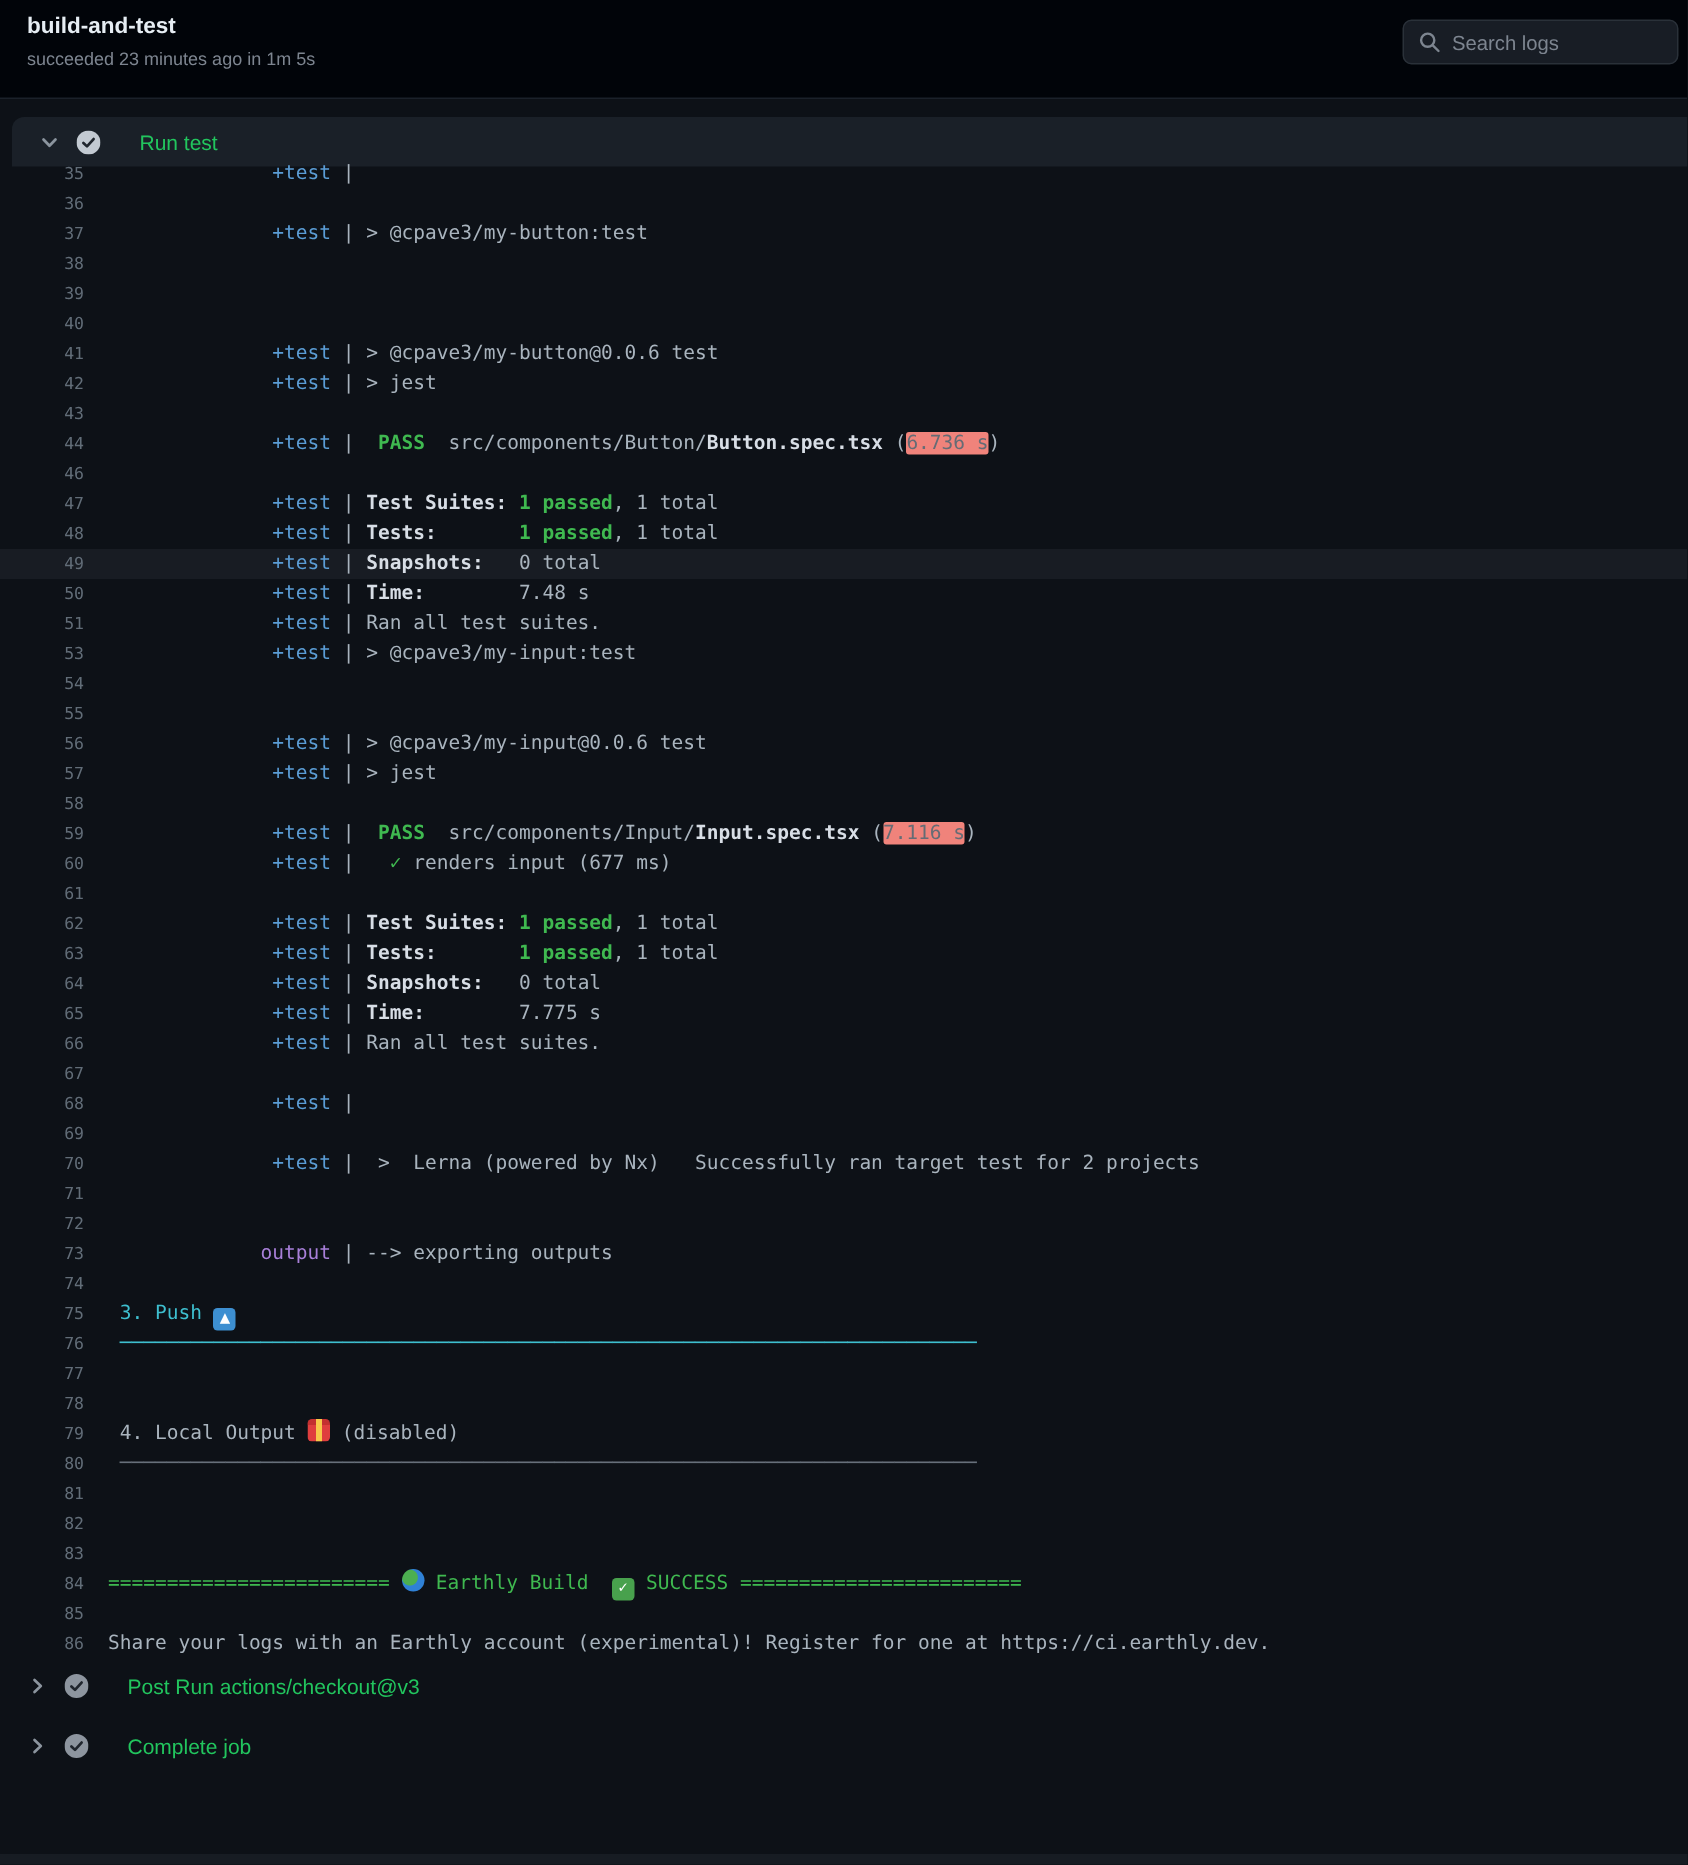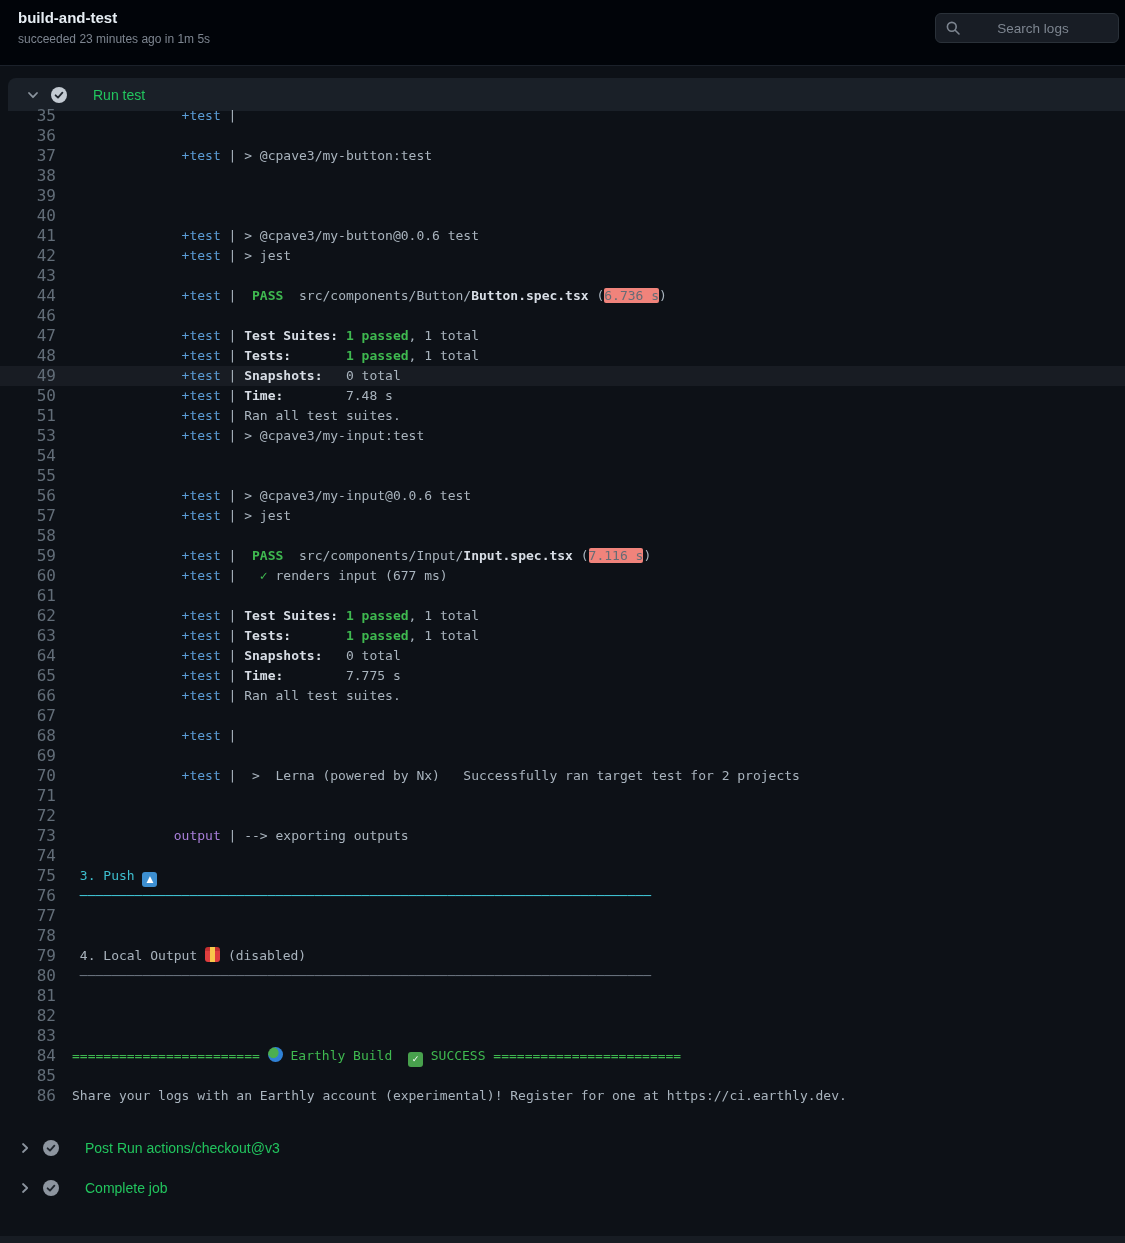--- a/index.html
+++ b/index.html
@@ -8,41 +8,41 @@
 
   
   .topbar { position:relative; height:66px; background:#010409; border-bottom:1px solid #1b212a; }
   .job-title { position:absolute; left:18px; top:9px; font-size:15px; font-weight:bold; color:#e6edf3; }
   .job-subtitle { position:absolute; left:18px; top:32px; font-size:12px; color:#7d8590; }
   .search-box { position:absolute; left:935px; top:13px; width:184px; height:30px;
                 background:#181d25; border:1px solid #2a3139; border-radius:6px;
                 display:flex; align-items:center; padding-left:9px; }
   .search-box svg { flex:none; }
   .search-box input { background:transparent; border:none; outline:none; color:#c9d1d9;
-                      font-size:13.5px; margin-left:7px; width:130px; font-family:"Liberation Sans",sans-serif;text-align:center; }
+                      font-size:13.5px; margin-left:7px; width:130px; font-family:"Liberation Sans",sans-serif; }
   .search-box input::placeholder { color:#7d8590; }
 
   .gap { height:12px; background:#0d1117; }
 
   
   .step-header { margin-left:8px; height:33px; background:#1a2028; border-radius:8px 0 0 0;
                  display:flex; align-items:center; cursor:pointer; }
-  .step-row { height:40px; display:flex; align-items:flex-end; cursor:pointer; }
+  .step-row { height:40px; display:flex; align-items:flex-start; cursor:pointer; }
   .chev { width:16px; height:16px; margin-left:17px; flex:none; }
   .status { width:16px; height:16px; margin-left:10px; flex:none; }
   .step-label { margin-left:26px; font-size:14px; color:#22c55e; }
   .post-rows { margin-top:10px; }
   .bottom-strip { height:7px; background:#171c23; position:absolute; left:0; right:0; bottom:0; }
 
   
   .log { margin-top:-5px; }
   .log-row { display:flex; height:20px; line-height:20px; white-space:pre;
              font-family:"DejaVu Sans Mono", monospace; font-size:13px; }
   .log-row.row-hl { background:rgba(177,186,196,0.07); }
-  .ln { flex:none; width:56px; text-align:right; color:#626d78; font-size:16px; cursor:pointer; }
+  .ln { flex:none; width:56px; text-align:right; color:#626d78; font-size:11px; cursor:pointer; }
   .lc { margin-left:16px; }
 
   .c-fg   { color:#a9b4be; }
   .c-blue { color:#5b9dd6; }
   .c-purple { color:#a87fd9; }
   .c-cyan { color:#3ebfcf; }
   .c-green { color:#3fb950; }
   .c-green-bold { color:#3fb950; font-weight:bold; }
   .c-bold { color:#d8dee6; font-weight:bold; }
   .c-dim  { color:#67707b; }

